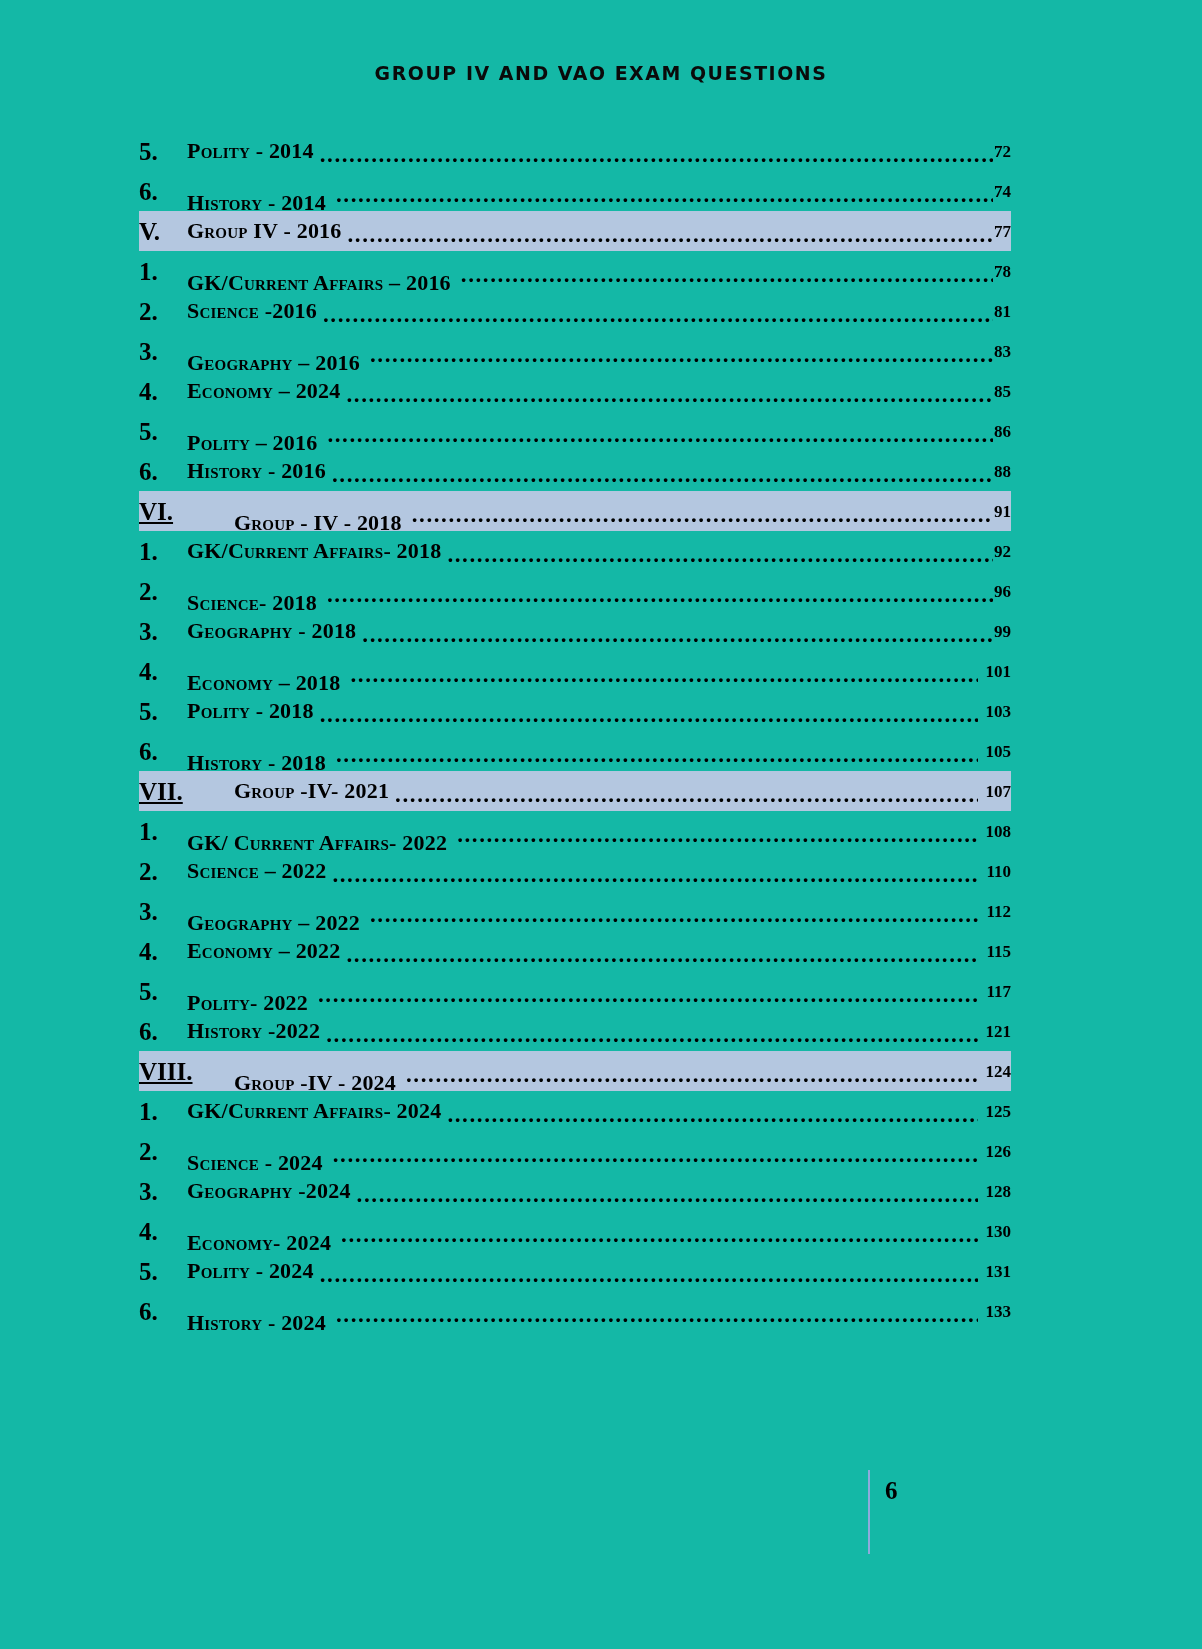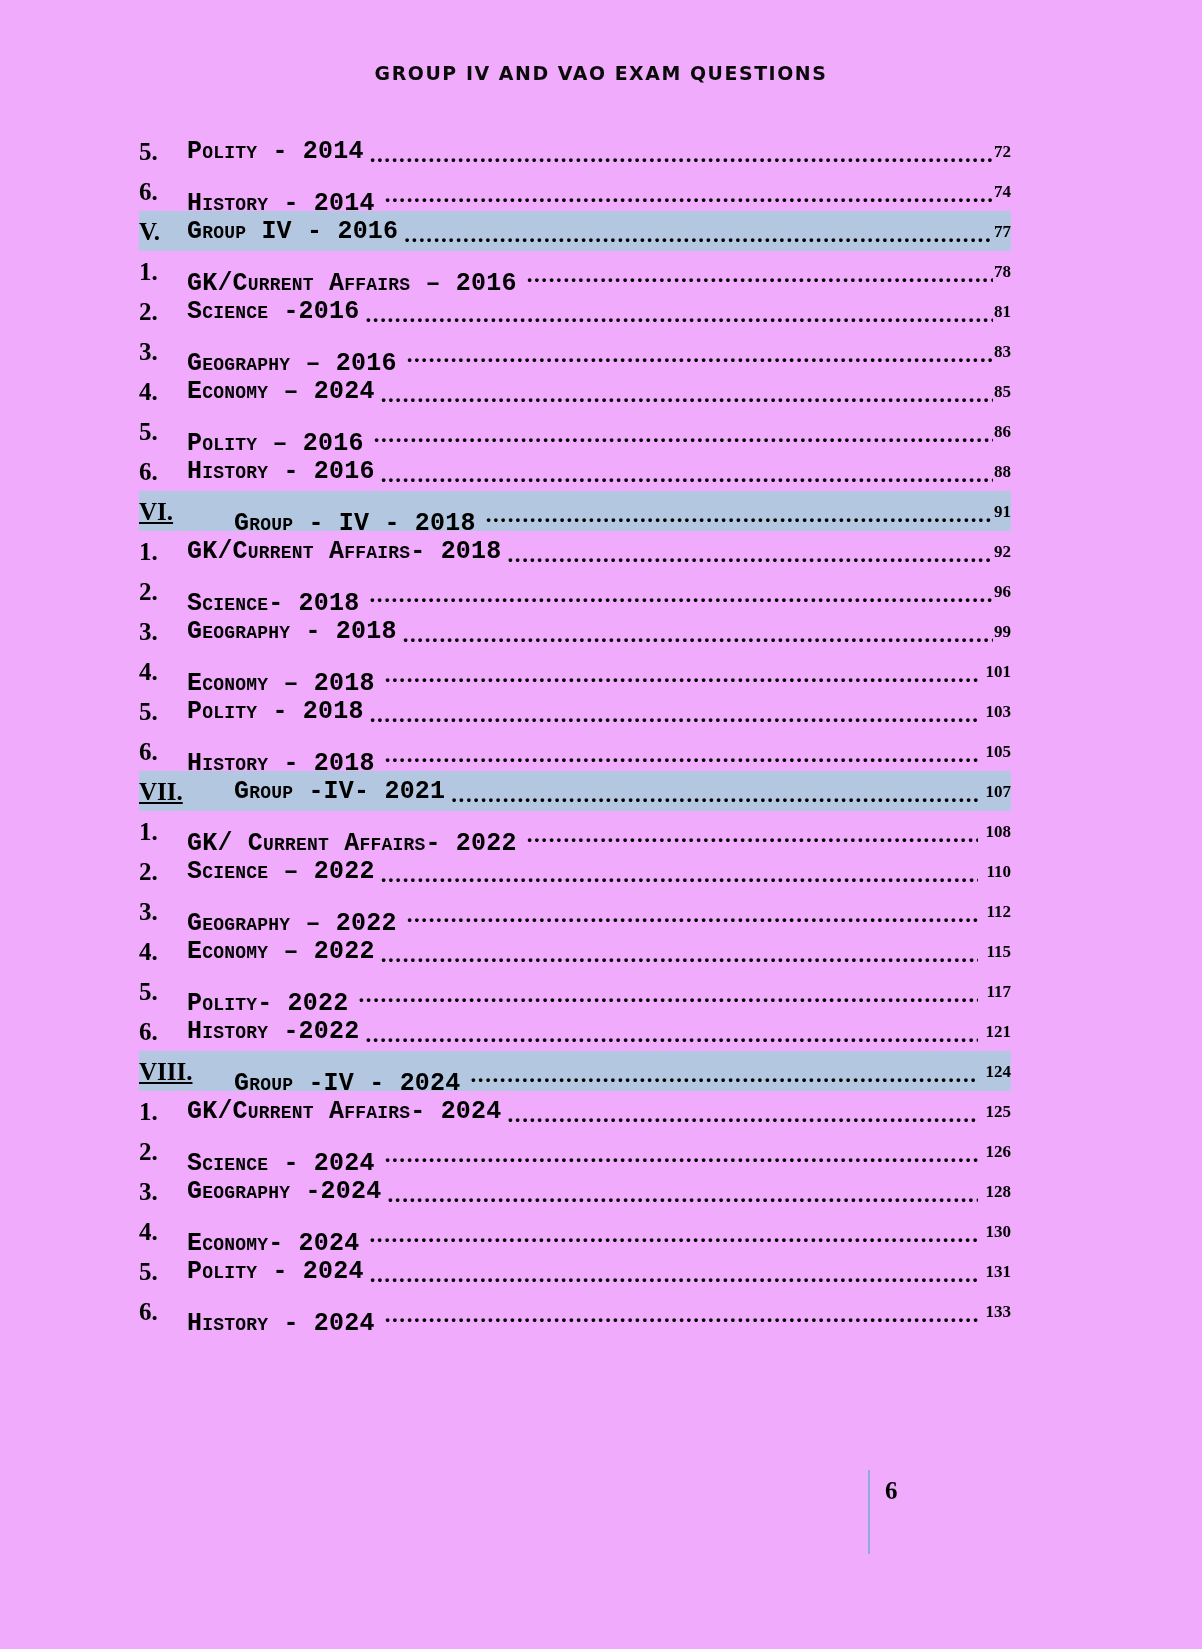--- a/index.html
+++ b/index.html
@@ -12,21 +12,21 @@
     width: 1202px;
     height: 1649px;
     position: relative;
     overflow: hidden;
   }
 
   .page {
     position: relative;
     width: 1202px;
     height: 1649px;
-    background: #f0abfc;
+    background: #14b8a6;
     box-sizing: border-box;
   }
 
   
   .doc-header {
     position: absolute;
     top: 62px;
     left: 0;
     width: 1202px;
     text-align: center;
@@ -69,24 +69,24 @@
     color: #000;
     line-height: 1;
     white-space: nowrap;
   }
   .toc-row.entry .idx { width: 48px; }
   .toc-row.section .idx { width: 48px; }
   .toc-row.section.wide .idx { width: 95px; text-decoration: underline; }
 
   .title {
     flex: 0 0 auto;
-    font-family: Liberation Mono, monospace;
+    font-family: Liberation Serif, serif;
     font-variant: small-caps;
     font-weight: bold;
-    font-size: 25px;
+    font-size: 22px;
     letter-spacing: 0.2px;
     color: #000;
     line-height: 1;
     white-space: nowrap;
   }
 
   .leader {
     flex: 1 1 auto;
     overflow: hidden;
     white-space: nowrap;

